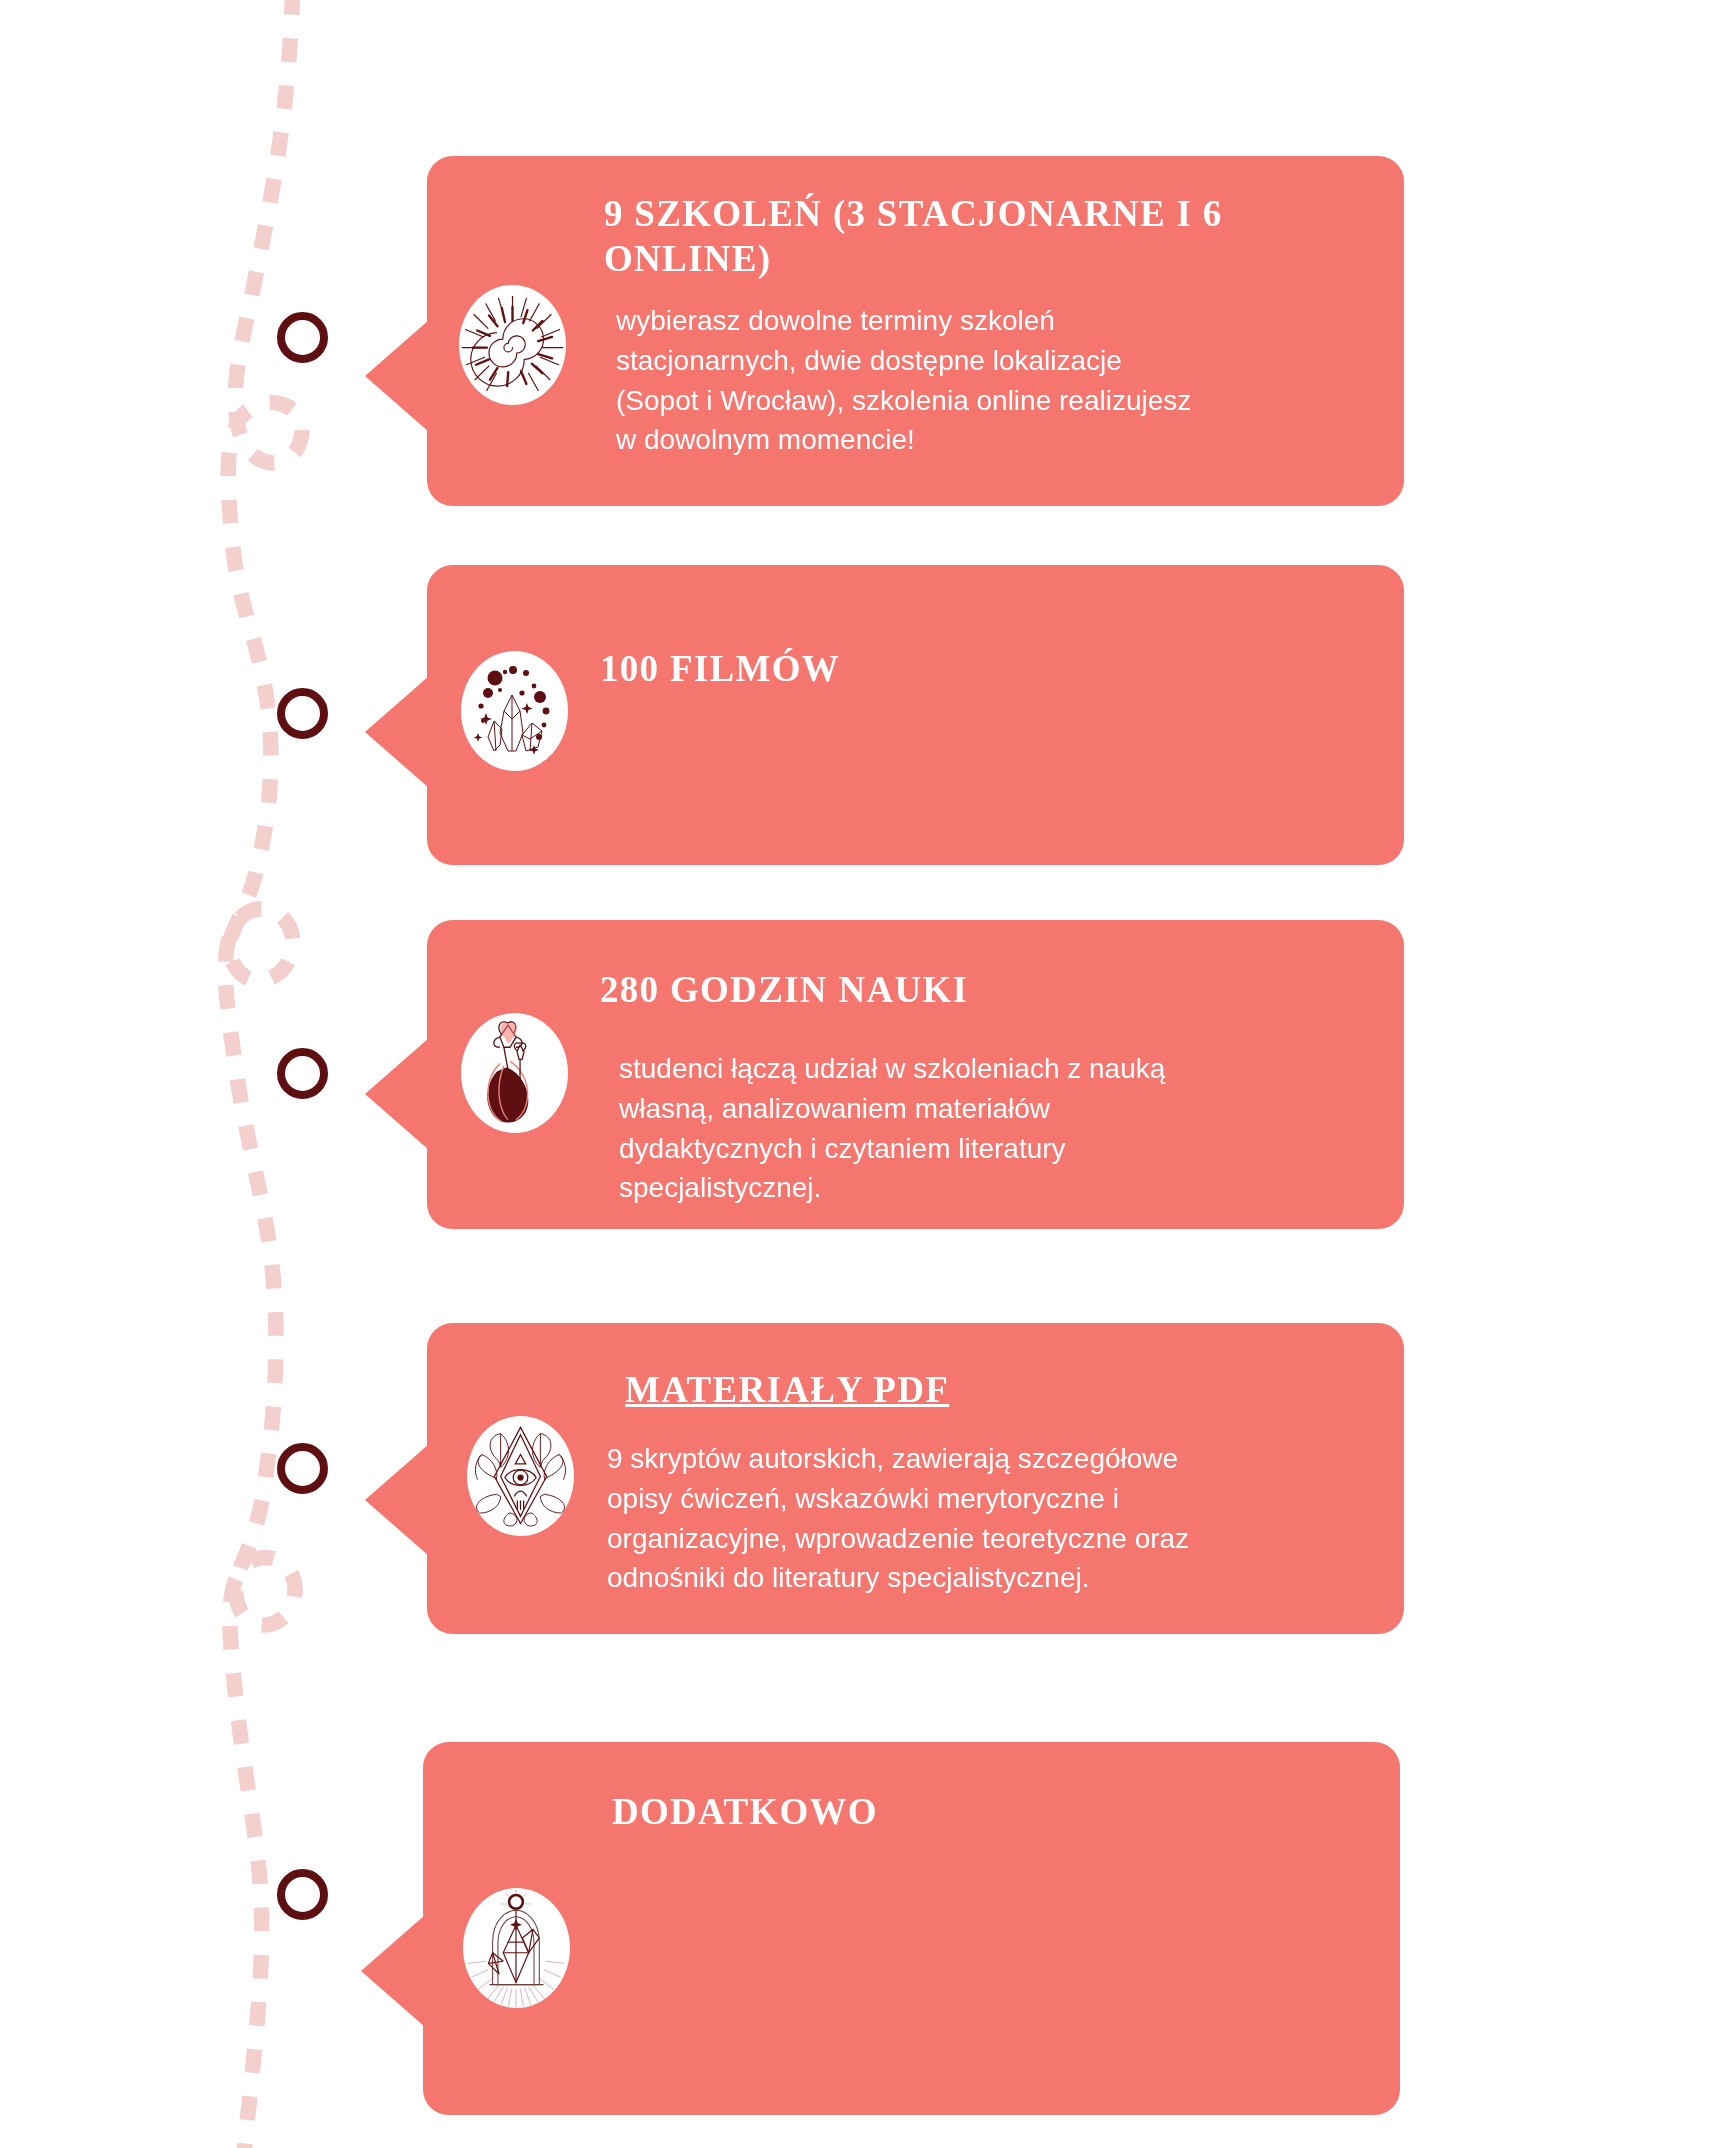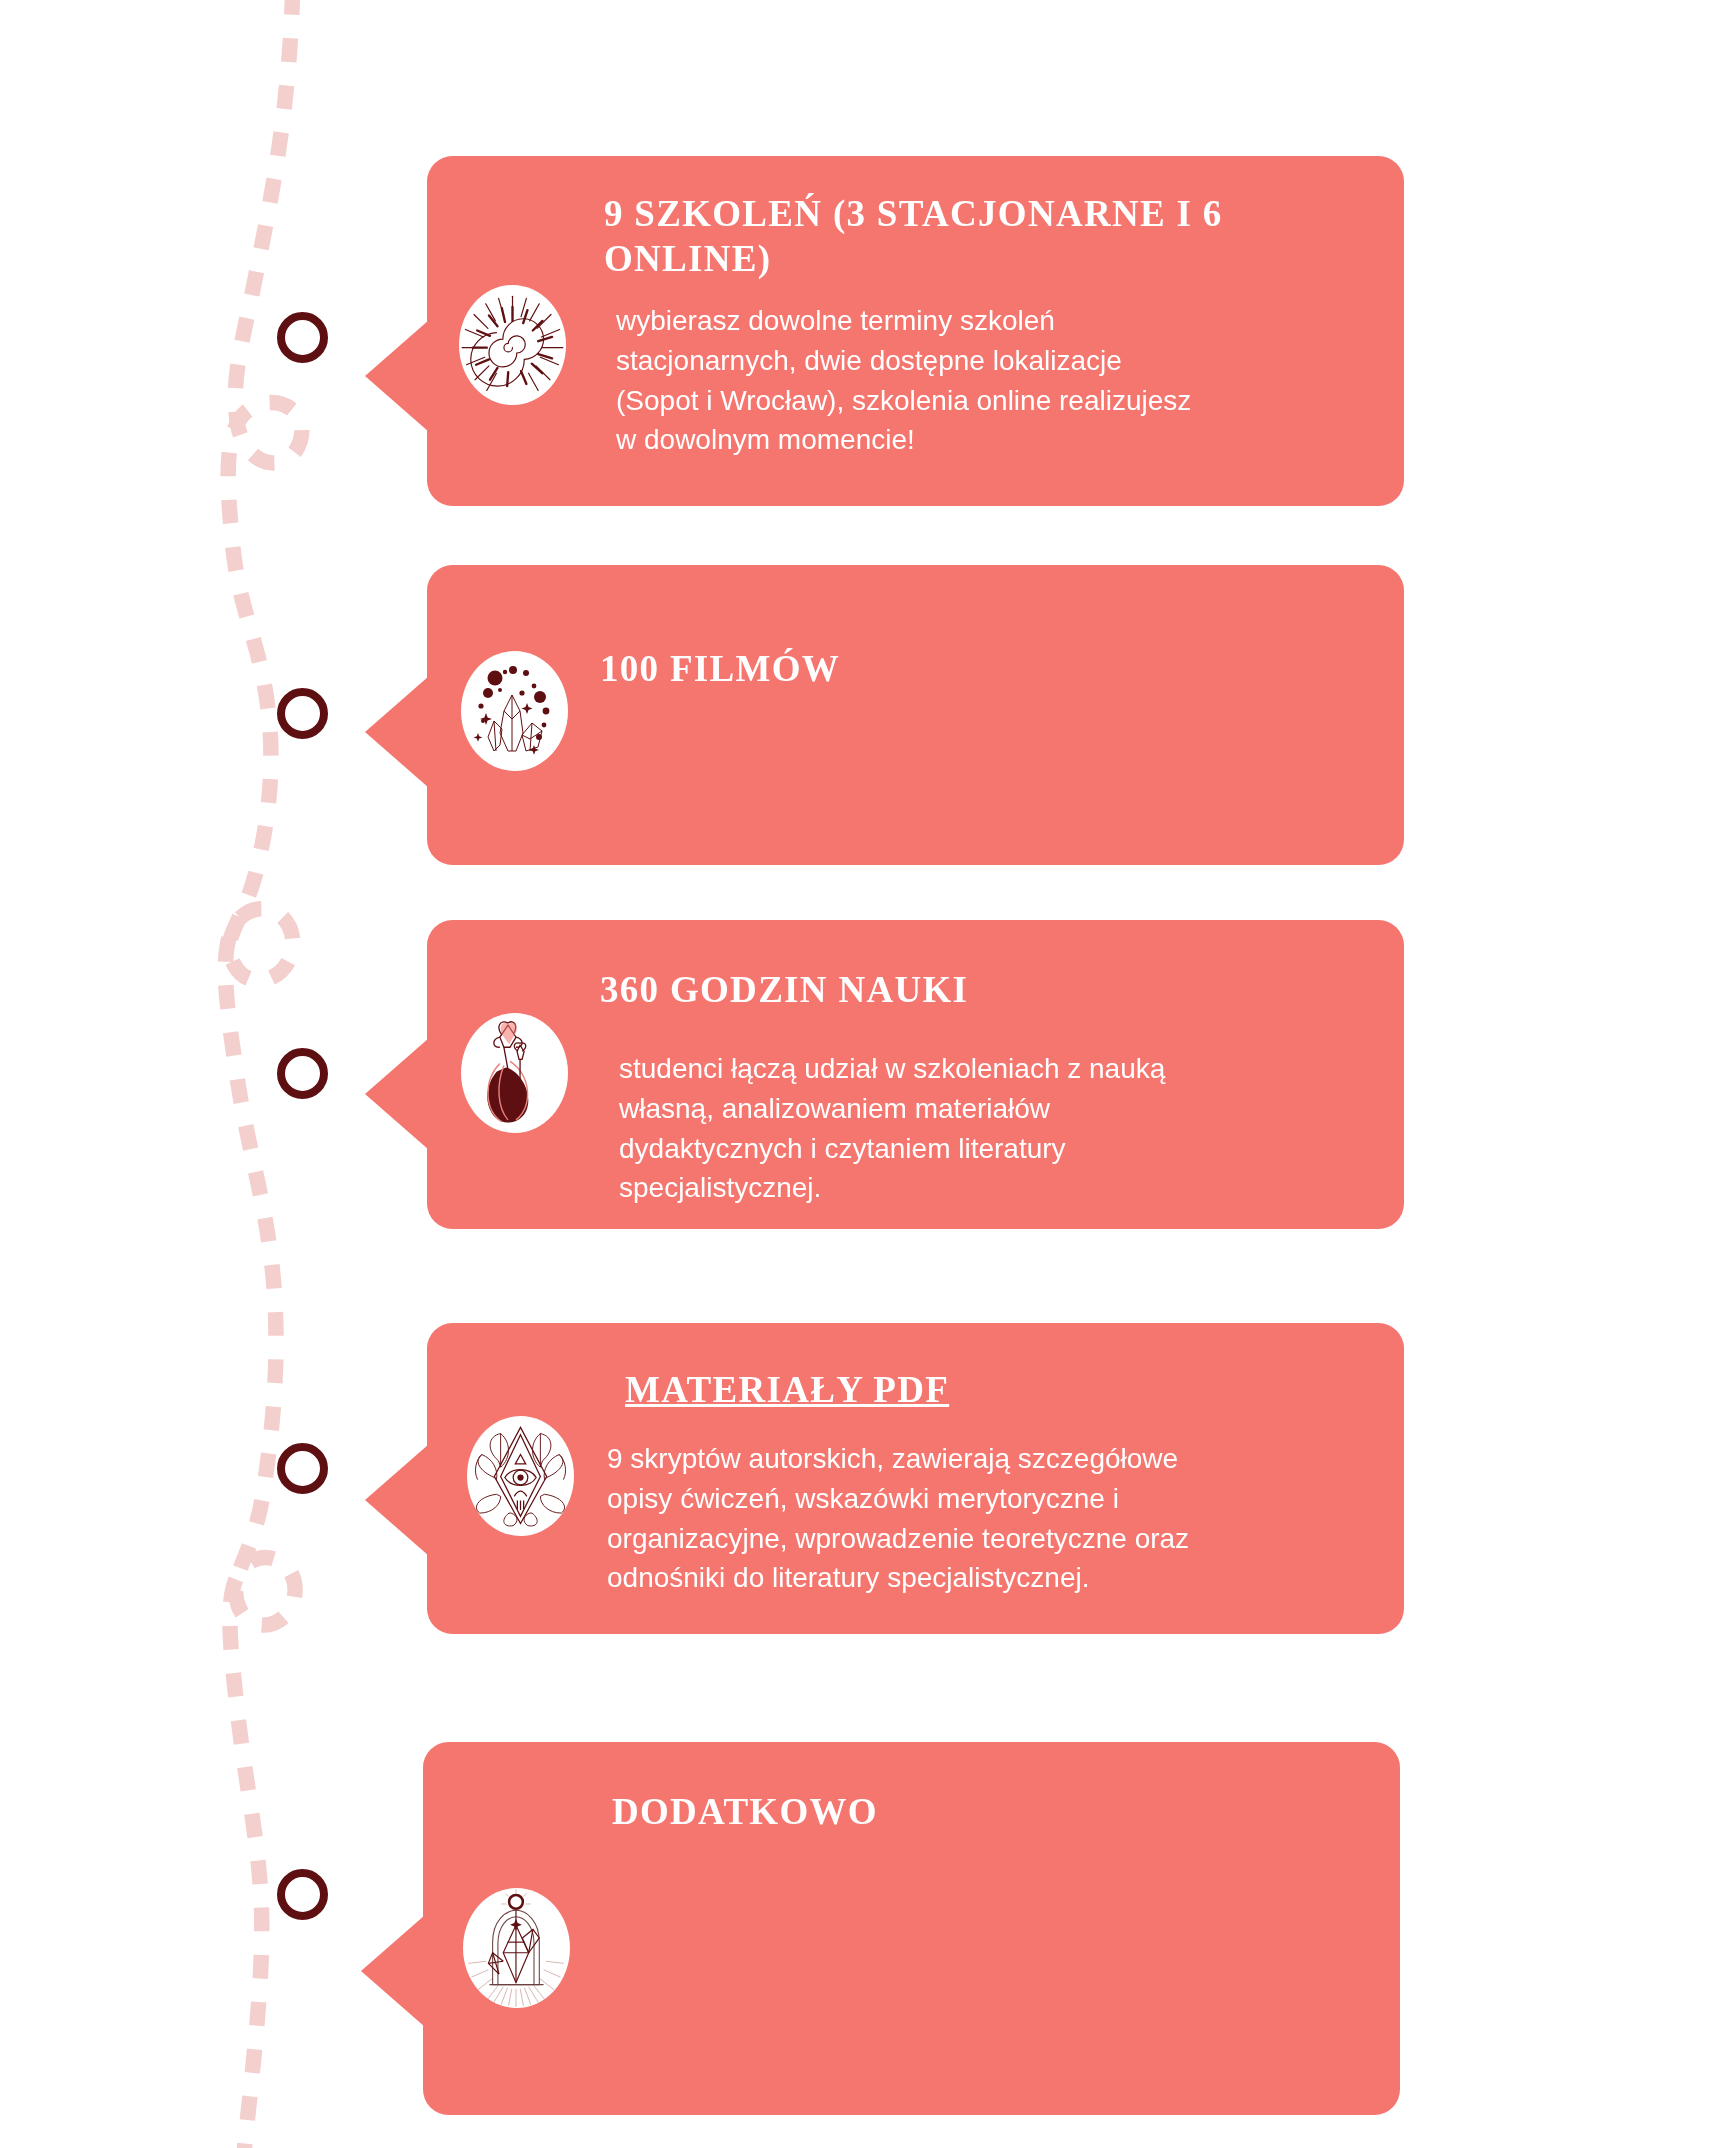--- a/index.html
+++ b/index.html
@@ -261,21 +261,21 @@
           <path d="M36 20 C28 22, 28 30, 36 30"></path>
           <path d="M52 20 C60 22, 60 30, 52 30"></path>
           <path d="M40 30 L44 52"></path>
           <path d="M54 34 C48 30, 50 24, 56 26 C62 24, 64 30, 58 34"></path>
           <path d="M53 34 L56 28 L60 34 L58 42 L55 42 Z"></path>
           <path d="M56 42 L56 58"></path>
         </g>
         <path d="M38 17 C34 8, 40 3, 45 7 C50 3, 56 9, 51 17 L45 27 Z" fill="#f4766f" opacity="0.55"></path>
       </svg>
     </div>
-    <div class="card-title title-3">360 GODZIN NAUKI</div>
+    <div class="card-title title-3">280 GODZIN NAUKI</div>
     <div class="card-text text-3">studenci łączą udział w szkoleniach z nauką
 własną, analizowaniem materiałów
 dydaktycznych i czytaniem literatury
 specjalistycznej.</div>
   </div>
   <div class="marker" id="marker-3"></div>
 
   <div class="card" id="card-4">
     <div class="card-pointer"></div>
     <div class="icon-wrap">

